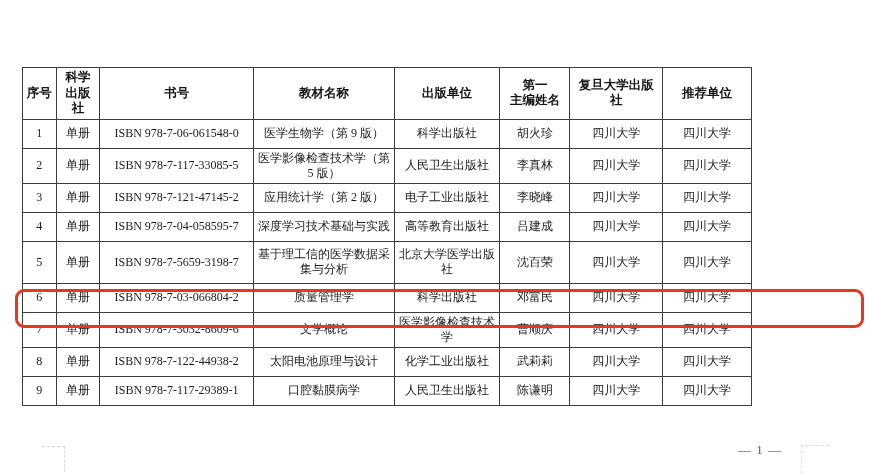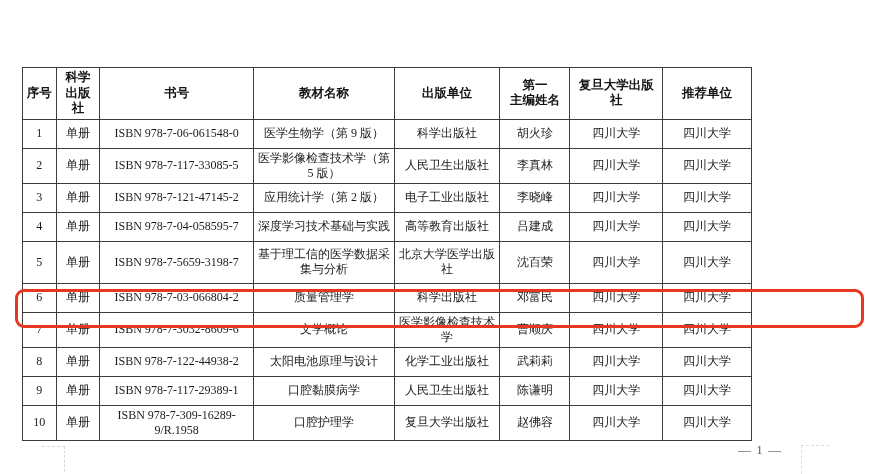--- a/index.html
+++ b/index.html
@@ -193,30 +193,20 @@
       <tr class="data-row">
         <td>9</td>
         <td>单册</td>
         <td>ISBN 978-7-117-29389-1</td>
         <td>口腔黏膜病学</td>
         <td>人民卫生出版社</td>
         <td>陈谦明</td>
         <td>四川大学</td>
         <td>四川大学</td>
       </tr>
-      <tr class="data-row last">
-        <td>10</td>
-        <td>单册</td>
-        <td>ISBN 978-7-309-16289-9/R.1958</td>
-        <td>口腔护理学</td>
-        <td>复旦大学出版社</td>
-        <td>赵佛容</td>
-        <td>四川大学</td>
-        <td>四川大学</td>
-      </tr>
     </tbody>
   </table>
 
   <div class="highlight-box"></div>
 
   <div class="page-number">— 1 —</div>
 
   <div class="corner-mark-bl"></div>
   <div class="corner-mark-br"></div>
 

